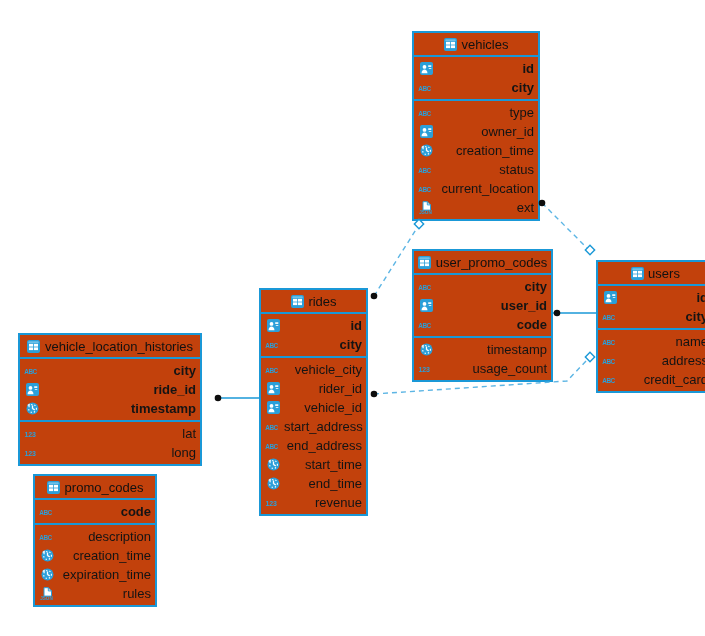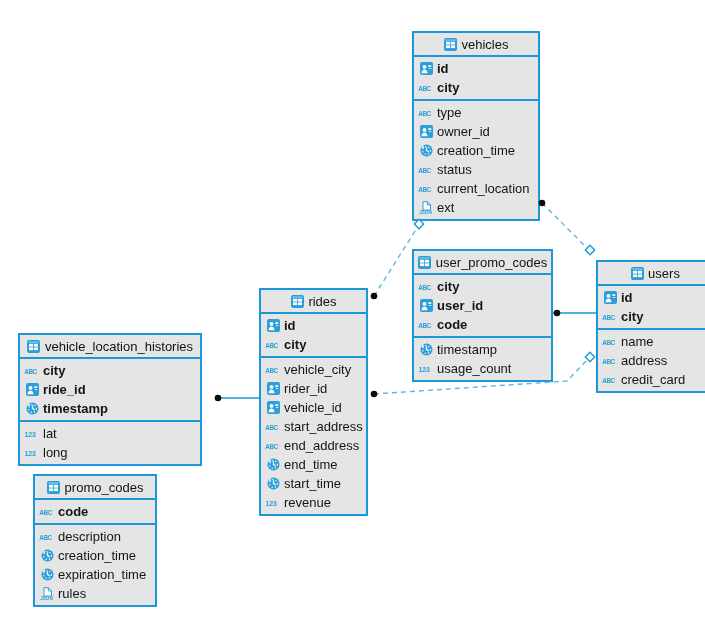--- a/index.html
+++ b/index.html
@@ -1,25 +1,25 @@
 <!DOCTYPE html>
 <html><head>
 <meta charset="utf-8">
 <style>
   html,body{margin:0;padding:0;background:#ffffff;}
   #stage{position:relative;width:705px;height:636px;background:#ffffff;overflow:hidden;
          font-family:"Liberation Sans",sans-serif;}
-  .table-box{position:absolute;background:#e5e5e5;border:2px solid var(--acc);
+  .table-box{position:absolute;background:#c2410c;border:2px solid var(--acc);
              box-sizing:border-box;font-size:13px;color:#141414;}
   .t-header{display:flex;align-items:center;justify-content:center;gap:4px;
             height:22px;border-bottom:2px solid var(--acc);}
   .t-name{color:#111;}
   .t-section{padding:2px 0;}
   .t-section + .t-section{border-top:2px solid var(--acc);}
-  .t-row{display:flex;align-items:center;gap:3px;height:19px;padding:0 4px;white-space:nowrap;}
+  .t-row{display:flex;align-items:center;gap:3px;height:19px;padding:0 4px;white-space:nowrap;justify-content:space-between;}
   .t-pk .c-name{font-weight:bold;}
   .icon{display:inline-flex;align-items:center;justify-content:center;width:16px;flex:0 0 16px;}
   .t-header .icon{width:14px;flex:0 0 14px;}
   #rel-layer{position:absolute;left:0;top:0;z-index:5;pointer-events:none;}
   .rel-solid{stroke:var(--acc);stroke-width:1.6;fill:none;}
   .rel-dashed{stroke:var(--dash);stroke-width:1.4;fill:none;stroke-dasharray:5 4;}
   .rel-dot{fill:#0d0d0d;}
   .rel-diamond{fill:#ffffff;stroke:var(--acc);stroke-width:1.4;}
 </style>
 </head>
@@ -341,33 +341,33 @@
         <div class="t-row">
           <span class="icon">
             <svg width="13" height="13" viewBox="0 0 13 13">
               <circle cx="6.5" cy="6.5" r="6" fill="#2b9fd9"></circle>
               <circle cx="6.5" cy="6.5" r="3.9" fill="none" stroke="#fff" stroke-width="1.1" stroke-dasharray="1.3 2"></circle>
               <line x1="6.5" y1="6.8" x2="6.5" y2="3.5" stroke="#fff" stroke-width="1.3"></line>
               <line x1="6.5" y1="6.5" x2="8.7" y2="7.9" stroke="#fff" stroke-width="1.3"></line>
               <path d="M1.4 3.2 A6 6 0 0 1 3.2 1.4 L4.4 2.9 A4 4 0 0 0 2.9 4.4 Z" fill="#fff" opacity="0.85"></path>
             </svg>
           </span>
+          <span class="c-name">start_time</span>
+        </div>
+        <div class="t-row">
+          <span class="icon">
+            <svg width="13" height="13" viewBox="0 0 13 13">
+              <circle cx="6.5" cy="6.5" r="6" fill="#2b9fd9"></circle>
+              <circle cx="6.5" cy="6.5" r="3.9" fill="none" stroke="#fff" stroke-width="1.1" stroke-dasharray="1.3 2"></circle>
+              <line x1="6.5" y1="6.8" x2="6.5" y2="3.5" stroke="#fff" stroke-width="1.3"></line>
+              <line x1="6.5" y1="6.5" x2="8.7" y2="7.9" stroke="#fff" stroke-width="1.3"></line>
+              <path d="M1.4 3.2 A6 6 0 0 1 3.2 1.4 L4.4 2.9 A4 4 0 0 0 2.9 4.4 Z" fill="#fff" opacity="0.85"></path>
+            </svg>
+          </span>
           <span class="c-name">end_time</span>
-        </div>
-        <div class="t-row">
-          <span class="icon">
-            <svg width="13" height="13" viewBox="0 0 13 13">
-              <circle cx="6.5" cy="6.5" r="6" fill="#2b9fd9"></circle>
-              <circle cx="6.5" cy="6.5" r="3.9" fill="none" stroke="#fff" stroke-width="1.1" stroke-dasharray="1.3 2"></circle>
-              <line x1="6.5" y1="6.8" x2="6.5" y2="3.5" stroke="#fff" stroke-width="1.3"></line>
-              <line x1="6.5" y1="6.5" x2="8.7" y2="7.9" stroke="#fff" stroke-width="1.3"></line>
-              <path d="M1.4 3.2 A6 6 0 0 1 3.2 1.4 L4.4 2.9 A4 4 0 0 0 2.9 4.4 Z" fill="#fff" opacity="0.85"></path>
-            </svg>
-          </span>
-          <span class="c-name">start_time</span>
         </div>
         <div class="t-row">
           <span class="icon">
             <svg width="16" height="13" viewBox="0 0 16 13">
               <text x="0.6" y="9.8" font-family="Liberation Sans, sans-serif" font-size="7" font-weight="bold" fill="#2b9fd9" letter-spacing="-0.2">123</text>
             </svg>
           </span>
           <span class="c-name">revenue</span>
         </div>
       </div>

